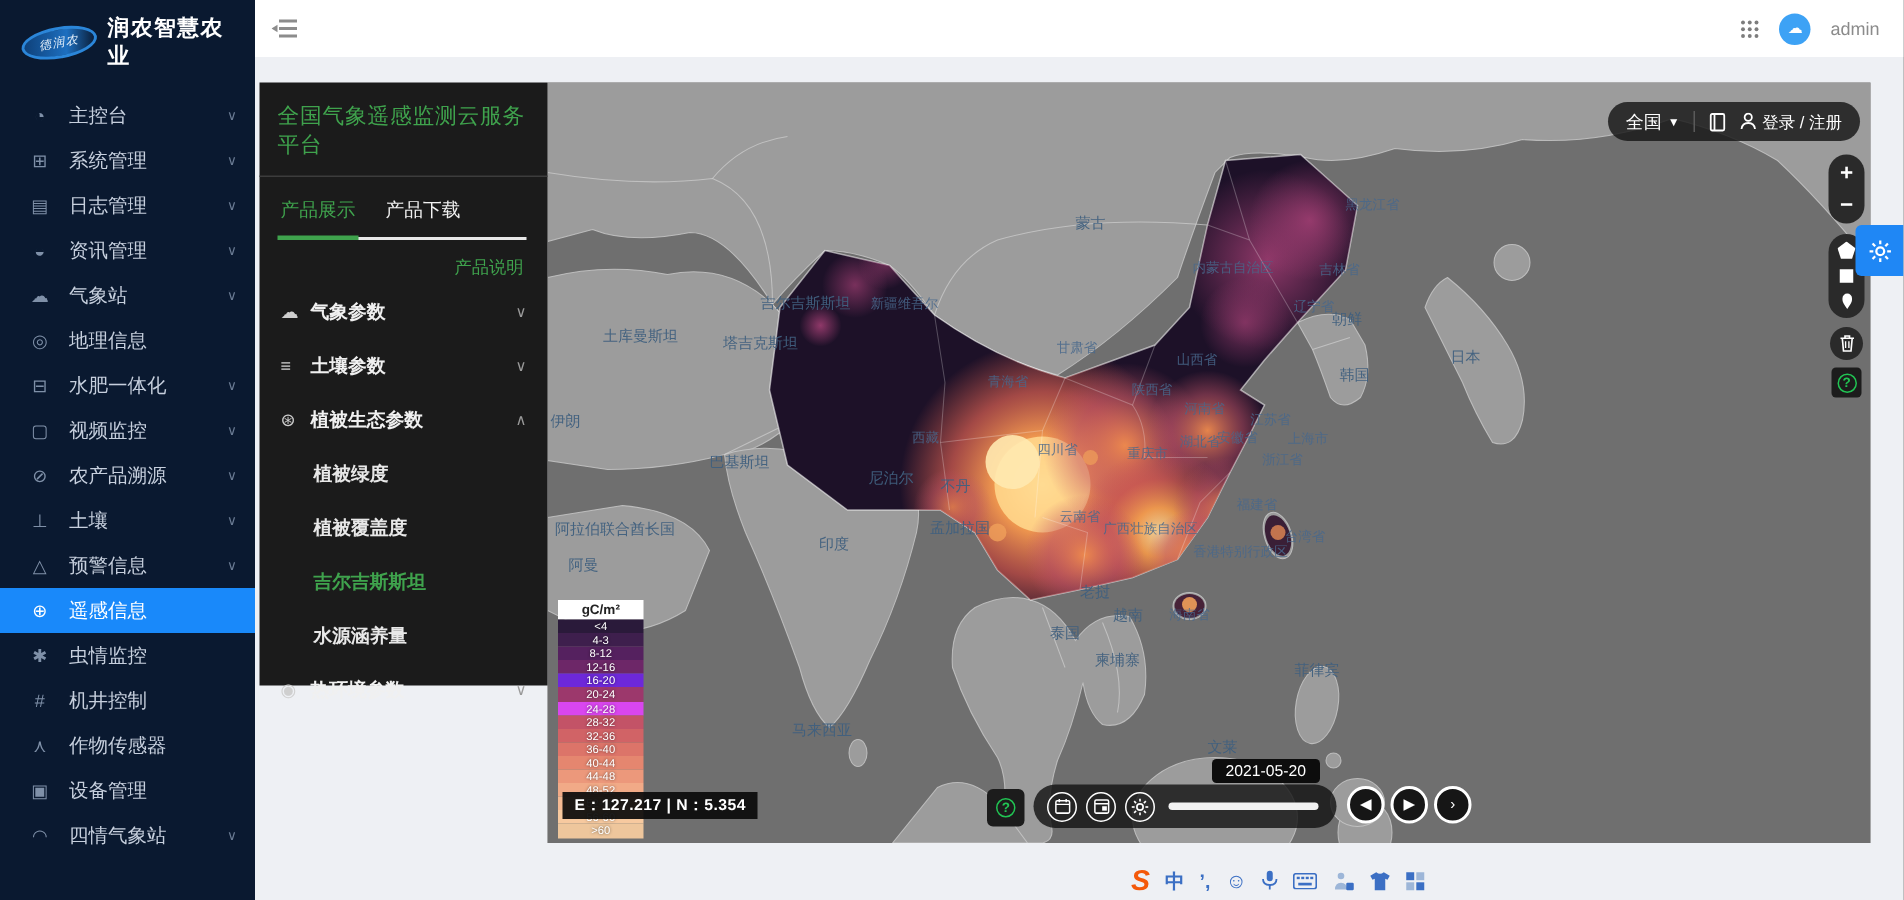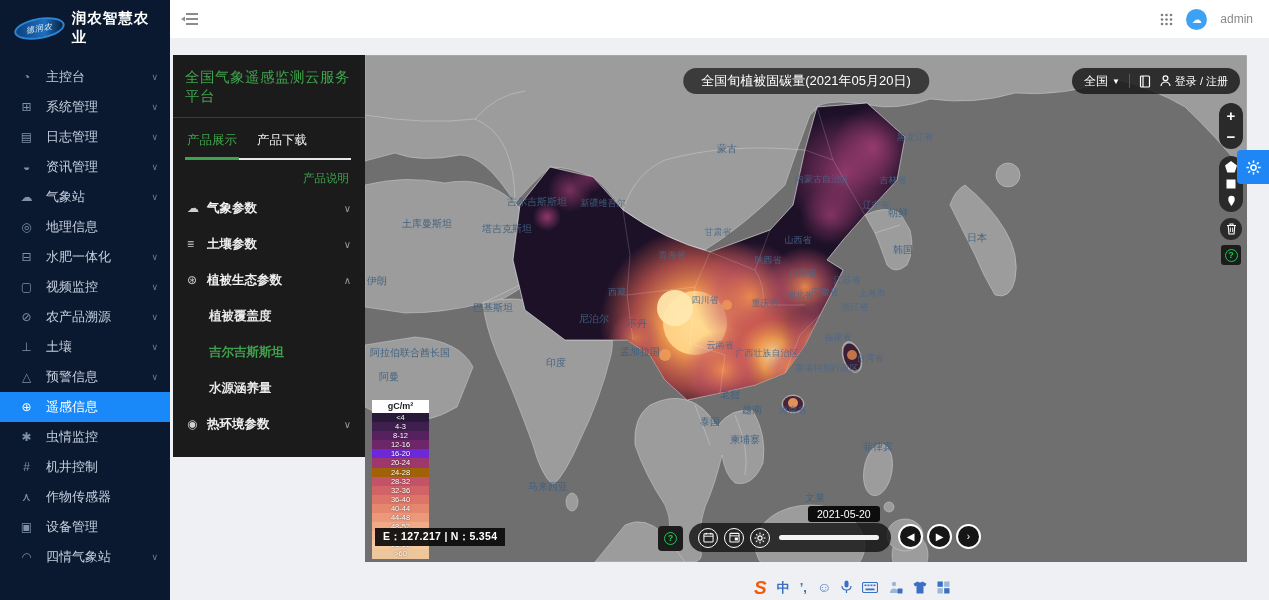--- a/index.html
+++ b/index.html
@@ -225,20 +225,21 @@
         <div class="tree-group">
           <span class="gico">≡</span>
           <span class="glbl">土壤参数</span>
           <span class="gchev">∨</span>
         </div>
         <div class="tree-group">
           <span class="gico">⊛</span>
           <span class="glbl">植被生态参数</span>
           <span class="gchev">∧</span>
         </div>
+        <div class="tree-child">植被绿度</div>
         <div class="tree-child">植被覆盖度</div>
         <div class="tree-child selected">吉尔吉斯斯坦</div>
         <div class="tree-child">水源涵养量</div>
         <div class="tree-group">
           <span class="gico">◉</span>
           <span class="glbl">热环境参数</span>
           <span class="gchev">∨</span>
         </div>
       </div>
   </div>
@@ -385,21 +386,20 @@
         <span class="map-label lbl-prov" style="left: 482px; top: 225px;">江苏省</span>
         <span class="map-label lbl-prov" style="left: 507px; top: 238px;">上海市</span>
         <span class="map-label lbl-prov" style="left: 490px; top: 252px;">浙江省</span>
         <span class="map-label lbl-prov" style="left: 473px; top: 282px;">福建省</span>
         <span class="map-label lbl-prov" style="left: 505px; top: 303px;">台湾省</span>
         <span class="map-label lbl-prov" style="left: 462px; top: 313px;">香港特别行政区</span>
         <span class="map-label lbl-prov" style="left: 402px; top: 298px;">广西壮族自治区</span>
         <span class="map-label lbl-prov" style="left: 428px; top: 355px;">海南省</span>
       </div>
 
-    <div class="map-title-pill">全国旬植被固碳量(2021年05月20日)</div>
 
     <div class="tr-pill">
       <span class="tr-item">
         <span>全国</span>
           <span class="tr-caret">▼</span>
       </span>
       <span class="vdiv"></span>
       <span class="tr-item">
         <svg width="12" height="13" viewBox="0 0 12 13">
             <rect x="1.5" y="1" width="9" height="11" rx="1" fill="none" stroke="#fff" stroke-width="1.2"></rect>
@@ -443,21 +443,21 @@
 
     <div class="legend">
       <div class="legend-unit">gC/m²</div>
       <div>
           <div class="leg-row" style="background: rgb(42, 26, 58);">&lt;4</div>
           <div class="leg-row" style="background: rgb(62, 31, 77);">4-3</div>
           <div class="leg-row" style="background: rgb(85, 33, 95);">8-12</div>
           <div class="leg-row" style="background: rgb(109, 39, 104);">12-16</div>
           <div class="leg-row" style="background: #6d28d9;">16-20</div>
           <div class="leg-row" style="background: rgb(156, 56, 108);">20-24</div>
-          <div class="leg-row" style="background: #a16207;">24-28</div>
+          <div class="leg-row" style="background: #d946ef;">24-28</div>
           <div class="leg-row" style="background: rgb(195, 83, 103);">28-32</div>
           <div class="leg-row" style="background: rgb(209, 99, 102);">32-36</div>
           <div class="leg-row" style="background: rgb(220, 116, 105);">36-40</div>
           <div class="leg-row" style="background: rgb(229, 134, 111);">40-44</div>
           <div class="leg-row" style="background: rgb(236, 152, 123);">44-48</div>
           <div class="leg-row" style="background: rgb(241, 170, 135);">48-52</div>
           <div class="leg-row" style="background: rgb(245, 186, 147);">52-56</div>
           <div class="leg-row" style="background: rgb(247, 201, 159);">56-60</div>
           <div class="leg-row" style="background: rgb(238, 198, 156);">&gt;60</div>
         </div>

